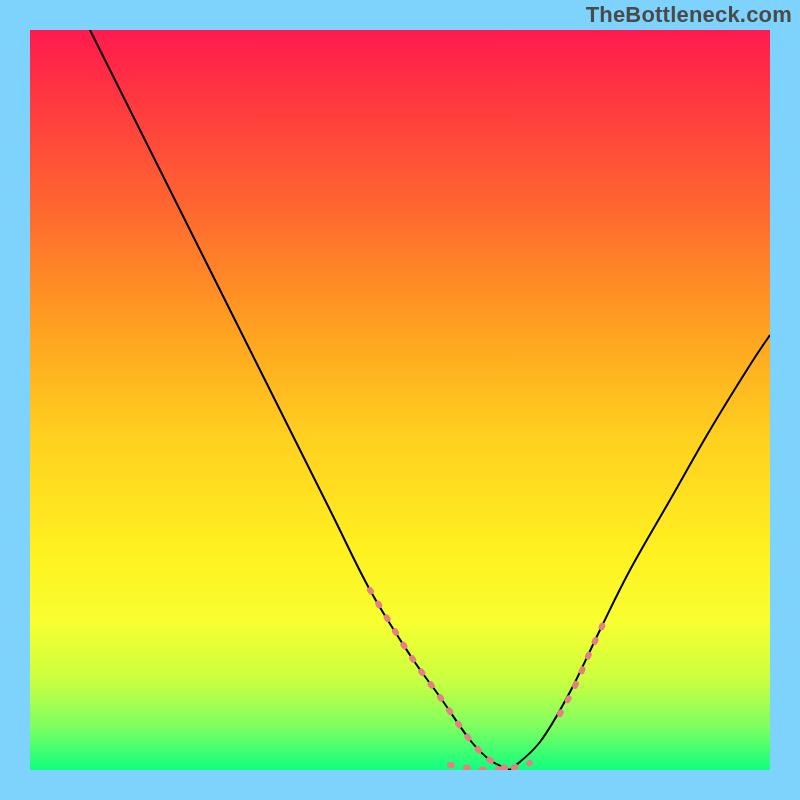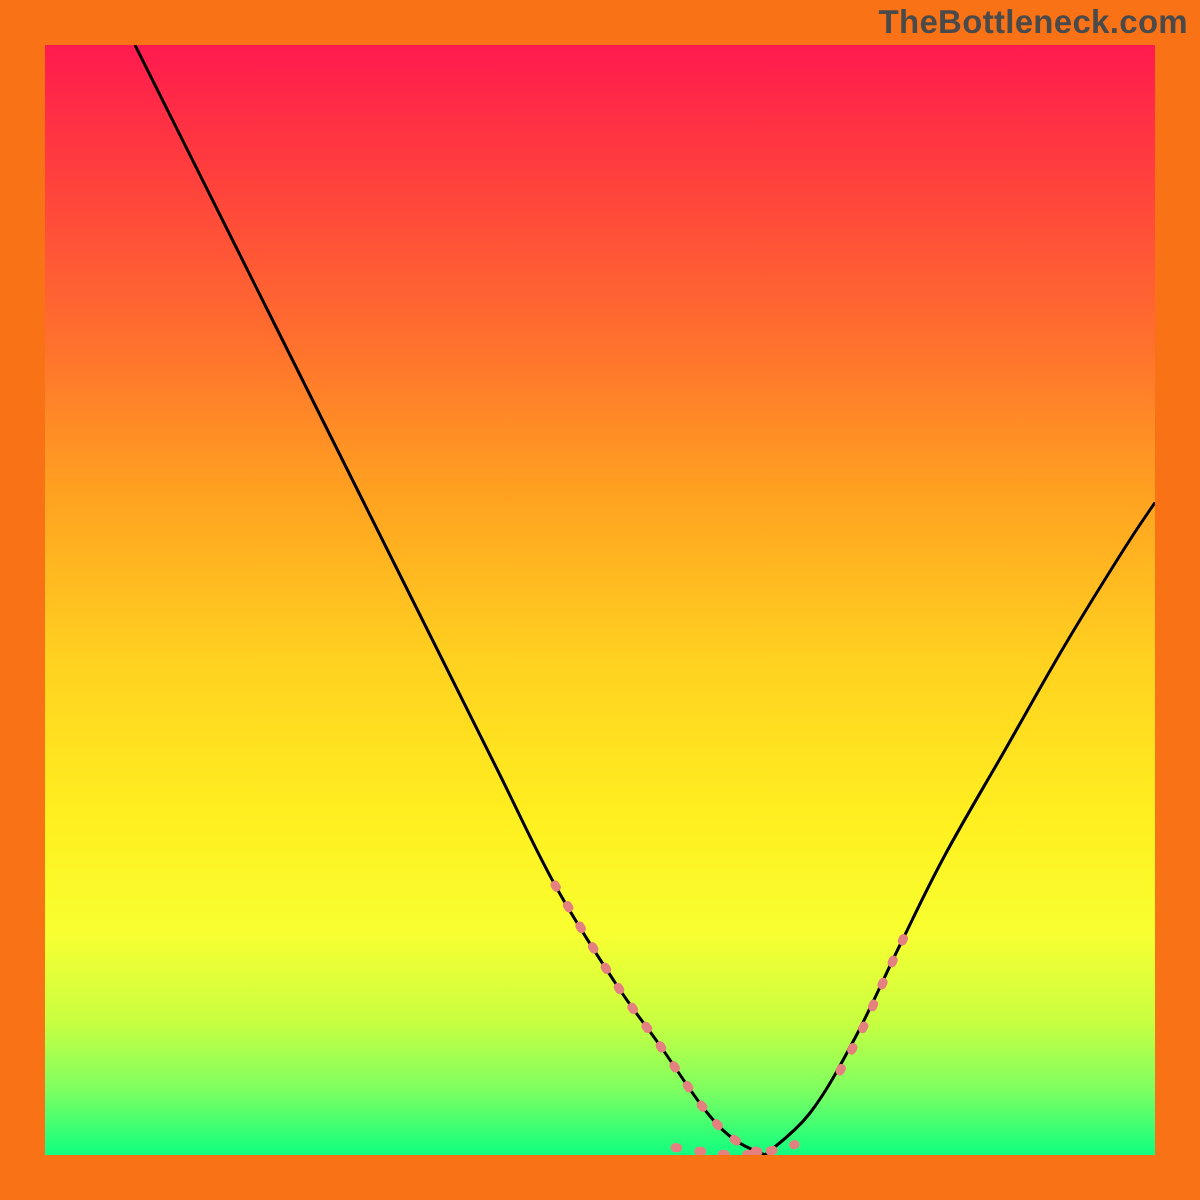--- a/index.html
+++ b/index.html
@@ -8,21 +8,21 @@
     background: #000;
     width: 800px;
     height: 800px;
     overflow: hidden;
     font-family: Arial, Helvetica, sans-serif;
   }
   .frame {
     position: relative;
     width: 800px;
     height: 800px;
-    background: #f97316;
+    background: #7dd3fc;
   }
   .watermark {
     position: absolute;
     top: 2px;
     right: 8px;
     color: #4a4a4a;
     font-size: 22px;
     font-weight: 600;
     letter-spacing: 0.2px;
     z-index: 5;

